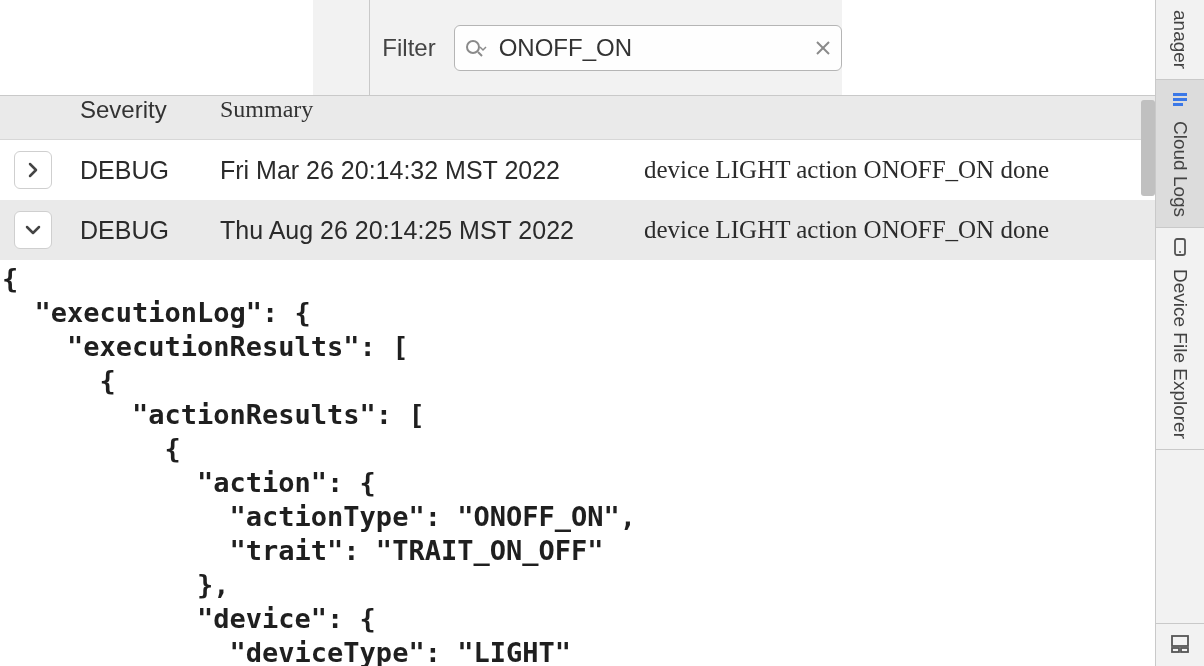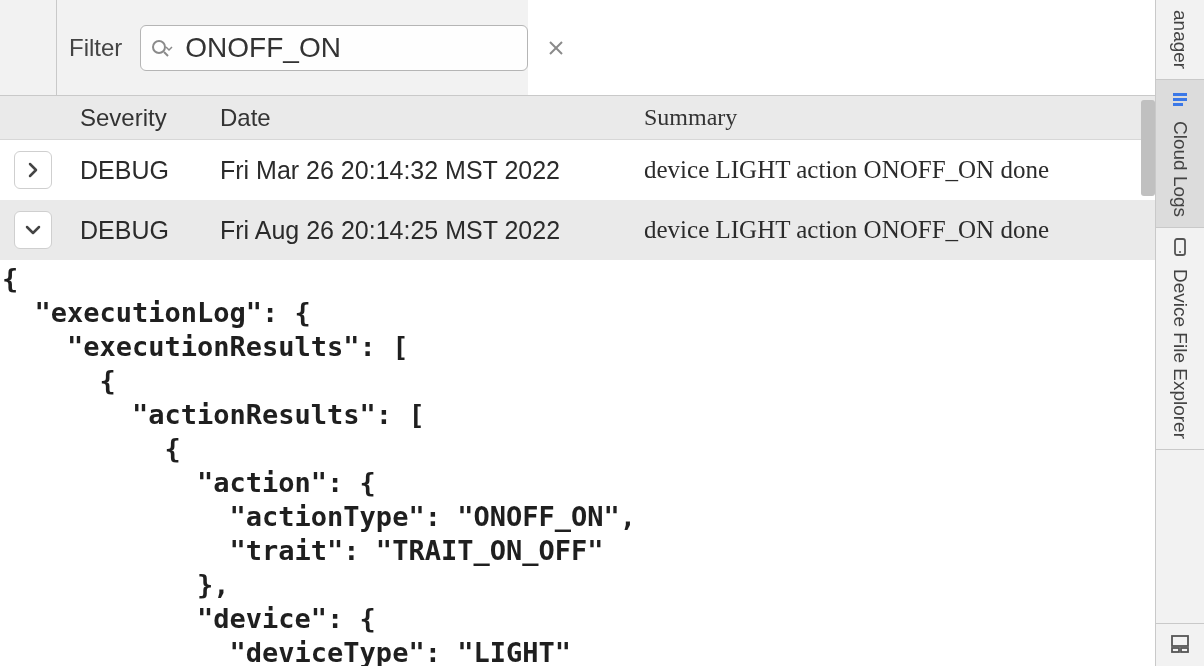--- a/index.html
+++ b/index.html
@@ -25,41 +25,42 @@
   .filter-row {
     display: flex; align-items: center; gap: 18px;
     height: 100%;
     background: #f2f2f2;
     padding-left: 12px;
   }
   .filter-top {
     display: flex;
     height: 96px;
     border-bottom: 1px solid #c9c9c9;
+    justify-content: center;
   }
   .filter-label { font-size: 24px; color: #444; }
   .search-box {
     display: flex; align-items: center;
     width: 388px; height: 46px;
     border: 1px solid #b5b5b5;
     border-radius: 6px;
     background: #fefefe;
     padding: 0 10px;
   }
   .search-icon { display: flex; align-items: center; margin-right: 10px; }
   .search-input {
     flex: 1; border: none; outline: none;
-    font-size: 28px; color: #333; background: transparent;
+    font-size: 24px; color: #333; background: transparent;
     font-family: inherit;
   }
   .clear-icon { display:flex; align-items:center; cursor: pointer; }
 
   
   .table-header {
-    display: flex; align-items: center;
+    display: flex; 
     background: #eaeaea;
     border-bottom: 1px solid #d7d7d7;
     height: 44px;
     padding-left: 14px;
     font-size: 24px; color: #333;
   }
   .col-toggle { width: 66px; }
   .col-sev    { width: 140px; }
   .col-date   { width: 424px; }
   .col-sum    { flex: 1; font-family: Liberation Serif, serif; }
@@ -156,21 +157,20 @@
               <line x1="14" y1="2" x2="2" y2="14" stroke="#8a8a8a" stroke-width="2"></line>
             </svg>
           </span>
         </div>
       </div>
     </div>
 
     <div class="table-header">
       <div class="col-toggle"></div>
       <div class="col-sev">Severity</div>
-      <div class="col-date">Date</div>
       <div class="col-sum">Summary</div>
     </div>
 
     <div class="row">
       <div class="col-toggle">
         <div class="toggle-btn">
           <svg width="16" height="16" viewBox="0 0 16 16">
             <path d="M5 2 L11 8 L5 14" fill="none" stroke="#444" stroke-width="2.5" stroke-linecap="round" stroke-linejoin="round"></path>
           </svg>
         </div>
@@ -182,21 +182,21 @@
 
     <div class="row open">
       <div class="col-toggle">
         <div class="toggle-btn">
           <svg width="16" height="16" viewBox="0 0 16 16">
             <path d="M2 5 L8 11 L14 5" fill="none" stroke="#444" stroke-width="2.5" stroke-linecap="round" stroke-linejoin="round"></path>
           </svg>
         </div>
       </div>
       <div class="col-sev">DEBUG</div>
-      <div class="col-date">Fri Aug 26 20:14:25 MST 2022</div>
+      <div class="col-date">Thu Aug 26 20:14:25 MST 2022</div>
       <div class="col-sum">device LIGHT action ONOFF_ON done</div>
     </div>
 
     <div class="json-body">{
   "executionLog": {
     "executionResults": [
       {
         "actionResults": [
           {
             "action": {

